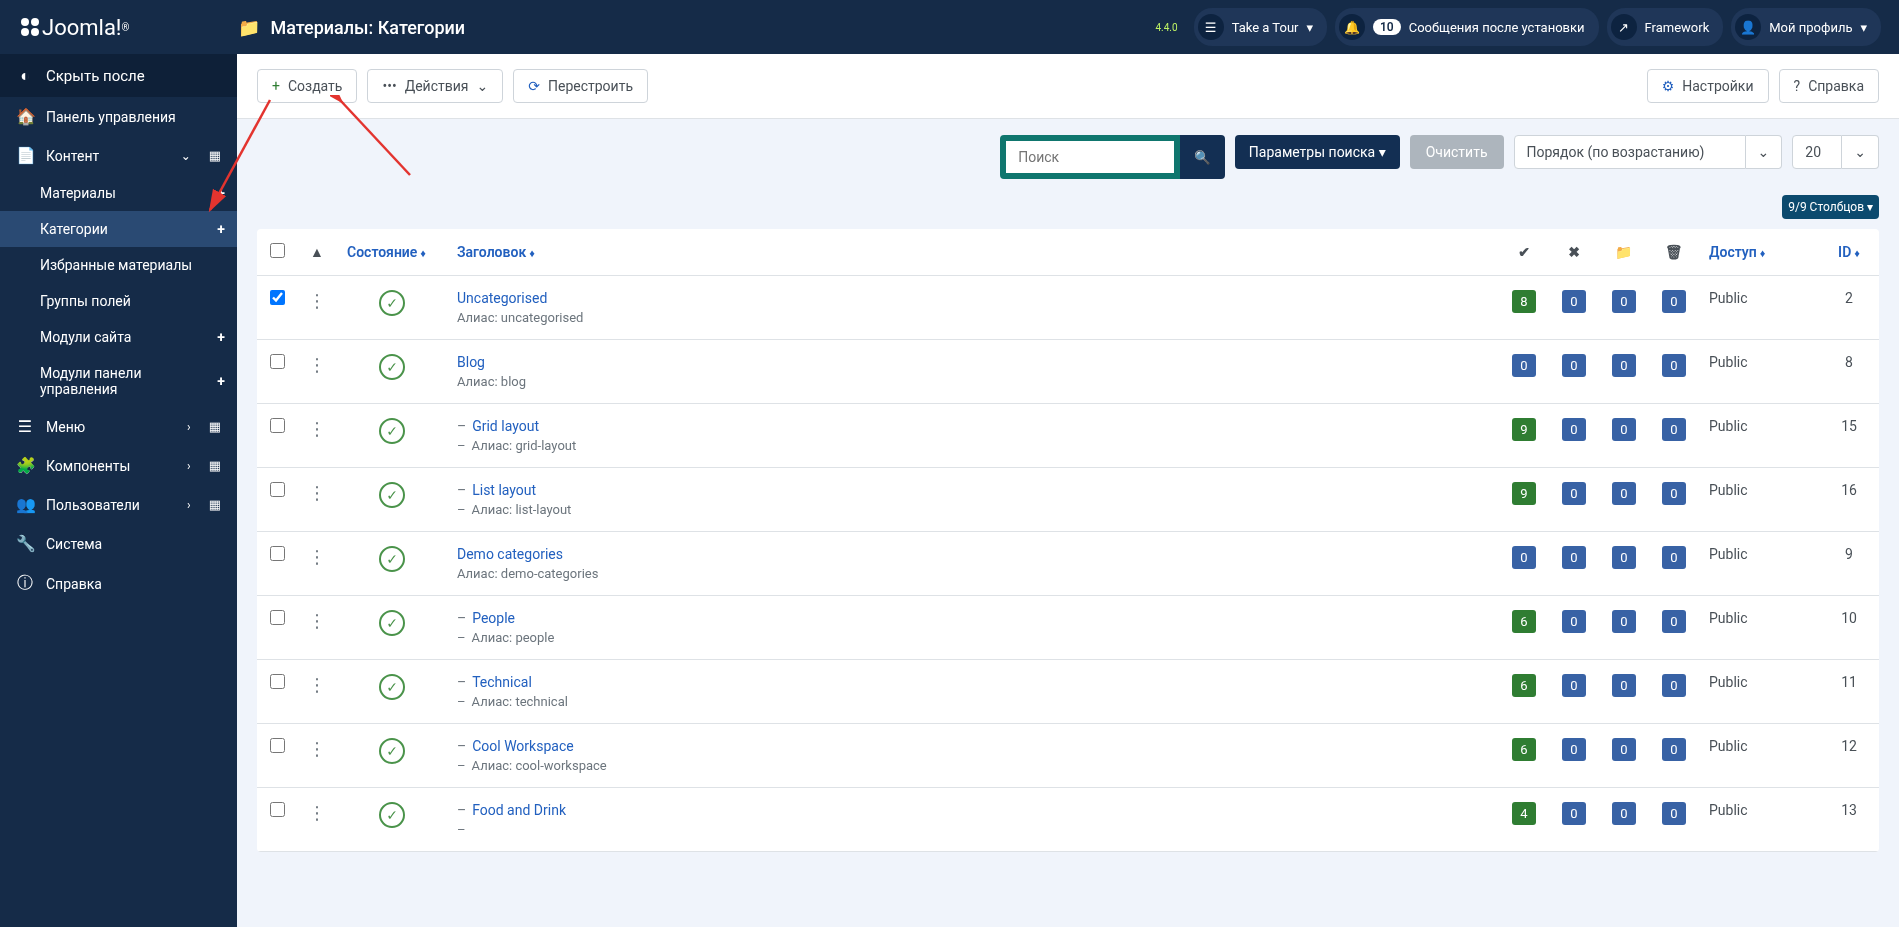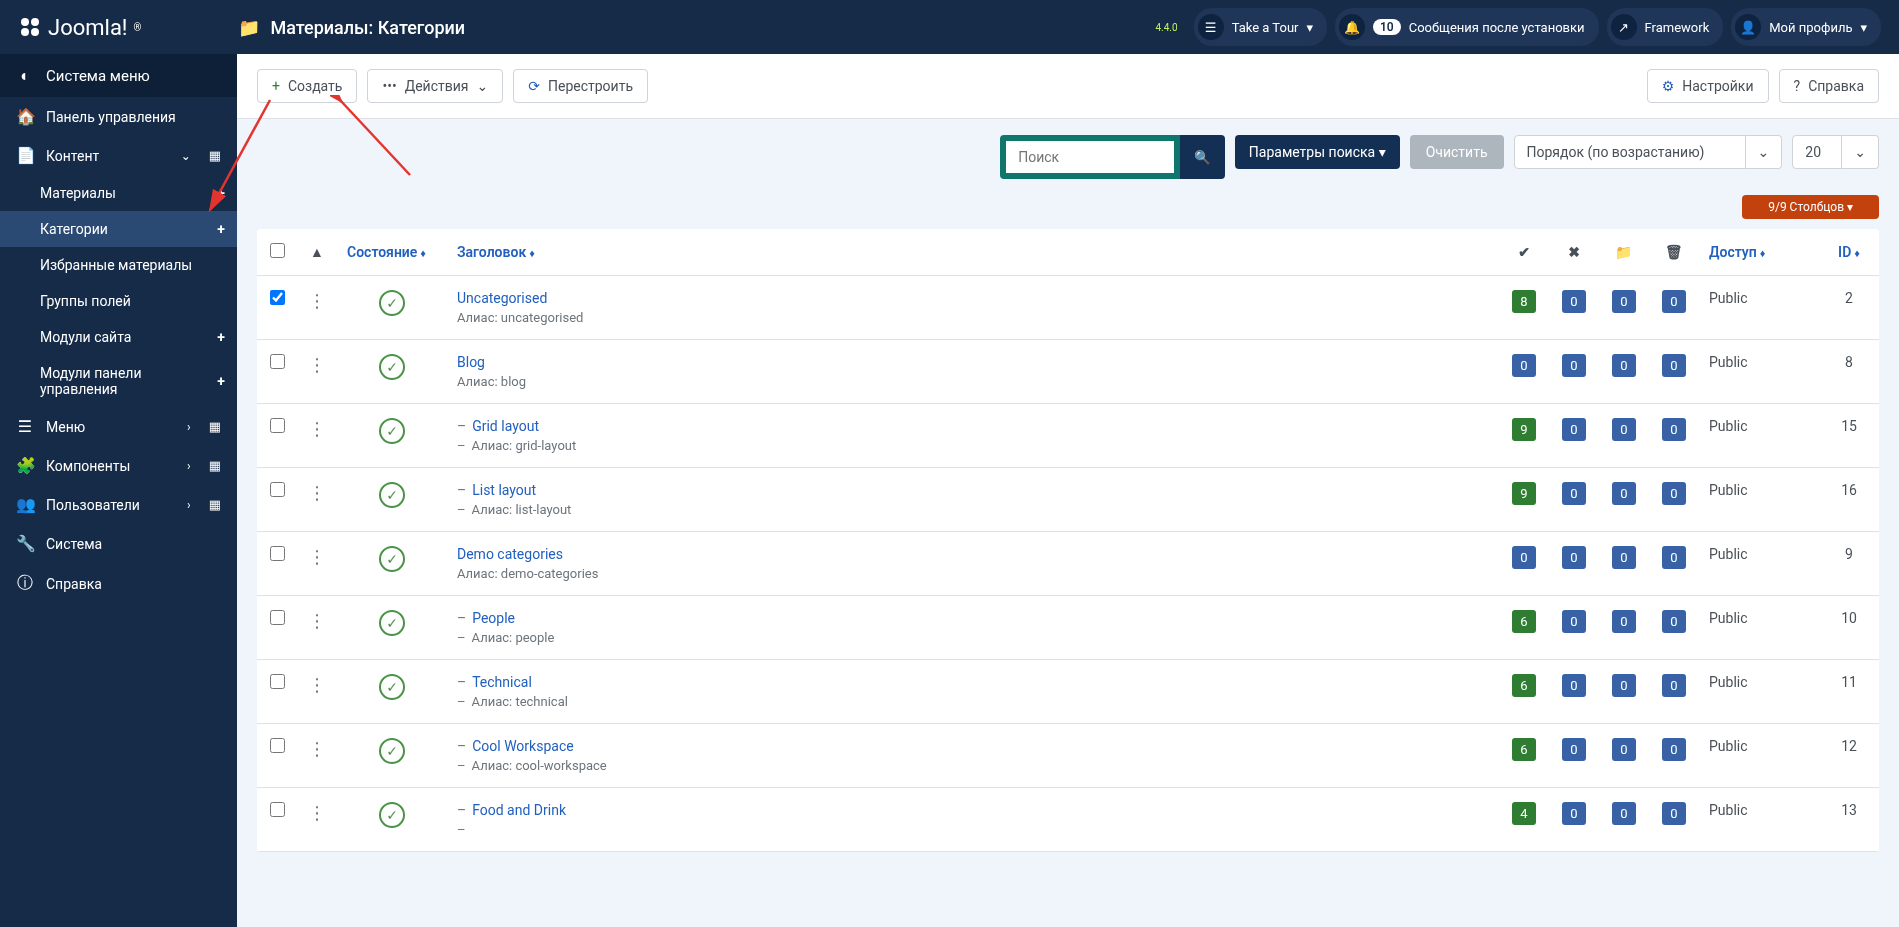--- a/index.html
+++ b/index.html
@@ -1,18 +1,18 @@
 <!DOCTYPE html>
 <html><head>
 <meta charset="utf-8">
 <style>
 *{margin:0;padding:0;box-sizing:border-box;font-family:-apple-system,BlinkMacSystemFont,"Segoe UI",Roboto,sans-serif}
 body{background:#f0f4fb;font-size:14px;color:#495057;overflow-x:hidden}
 .topbar{background:#152b48;height:54px;display:flex;align-items:center;padding:0 18px;color:#fff}
-.logo{display:flex;align-items:center;gap:6px;font-size:22px;font-weight:400;width:220px}
+.logo{display:flex;align-items:center;font-size:22px;font-weight:400;width:220px}
 .logo-icon{width:24px;height:24px}
 .page-title{display:flex;align-items:center;gap:10px;font-size:18px;font-weight:500}
 .topbar-right{margin-left:auto;display:flex;align-items:center;gap:8px}
 .version{color:#bef264;font-size:10px;padding:0 8px}
 .top-btn{background:#1f3658;border-radius:18px;padding:6px 14px;display:flex;align-items:center;gap:8px;font-size:13px;color:#fff;cursor:pointer}
 .top-btn .circle{background:#0d2340;width:26px;height:26px;border-radius:50%;display:flex;align-items:center;justify-content:center;margin-left:-10px}
 .badge{background:#fff;color:#152b48;border-radius:10px;padding:1px 7px;font-size:12px;font-weight:600}
 .layout{display:flex}
 .sidebar{width:237px;background:#152b48;min-height:calc(100vh - 54px);color:#fff}
 .side-item{display:flex;align-items:center;padding:10px 16px;cursor:pointer;font-size:14px;gap:12px;position:relative}
@@ -30,21 +30,21 @@
 .btn .blue{color:#2260bf}
 .filters{padding:16px 20px;display:flex;gap:10px;align-items:start;flex-wrap:wrap}
 .search-grp{display:flex;margin-left:auto}
 .search-inp{border:6px solid #0f766e;padding:8px 12px;border-radius:4px 0 0 4px;width:180px;font-size:14px}
 .search-btn{background:#132f53;color:#fff;border:none;padding:8px 14px;border-radius:0 4px 4px 0;cursor:pointer}
 .params-btn{background:#132f53;color:#fff;border:none;padding:9px 14px;border-radius:4px;cursor:pointer;font-size:14px}
 .clear-btn{background:#adb5bd;color:#fff;border:none;padding:9px 16px;border-radius:4px;cursor:pointer;font-size:14px}
 .sort-grp{display:flex}
 .sort-sel{border:1px solid #ced4da;padding:8px 12px;background:#fff;font-size:14px;border-radius:4px 0 0 4px;width:232px}
 .sort-ar{border:1px solid #ced4da;border-left:none;padding:8px 12px;background:#fff;border-radius:0 4px 4px 0;cursor:pointer}
-.cols-btn{float:right;margin:0 20px 10px 0;background:#c2410c;color:#fff;border:none;padding:5px 26px;border-radius:4px;font-size:12px;cursor:pointer}
+.cols-btn{float:right;margin:0 20px 10px 0;background:#0c4a6e;color:#fff;border:none;padding:5px 6px;border-radius:4px;font-size:12px;cursor:pointer}
 .table-wrap{padding:0 20px 20px}
 .tbl{width:100%;background:#fff;border-collapse:collapse;border-radius:4px;overflow:hidden}
 .tbl th{padding:14px 10px;text-align:left;border-bottom:1px solid #dee2e6;font-weight:600;color:#2260bf;font-size:14px}
 .tbl th.center{text-align:center}
 .tbl td{padding:14px 10px;border-bottom:1px solid #dee2e6;vertical-align:top}
 .tbl td.center{text-align:center}
 .chk{width:15px;height:15px;cursor:pointer}
 .drag{cursor:move;font-size:18px;color:#6c757d}
 .status-ok{width:26px;height:26px;border:2px solid #4a934a;border-radius:50%;display:inline-flex;align-items:center;justify-content:center;color:#4a934a}
 .title-link{color:#2260bf;cursor:pointer}
@@ -96,21 +96,21 @@
         <span>Мой профиль</span> 
         <span>▾</span>
       </div>
   </div>
 </div>
 
 <div class="layout">
   <div class="sidebar">
     <div class="side-item toggle">
         <span class="icon">◐</span>
-        <span>Система меню</span>
+        <span>Скрыть после</span>
       </div>
     <div class="side-item">
         <span class="icon">🏠</span>
         <span>Панель управления</span>
       </div>
     <div class="side-item">
         <span class="icon">📄</span>
         <span>Контент</span>
         <span class="chev">⌄</span>
         <span class="grid">▦</span>

